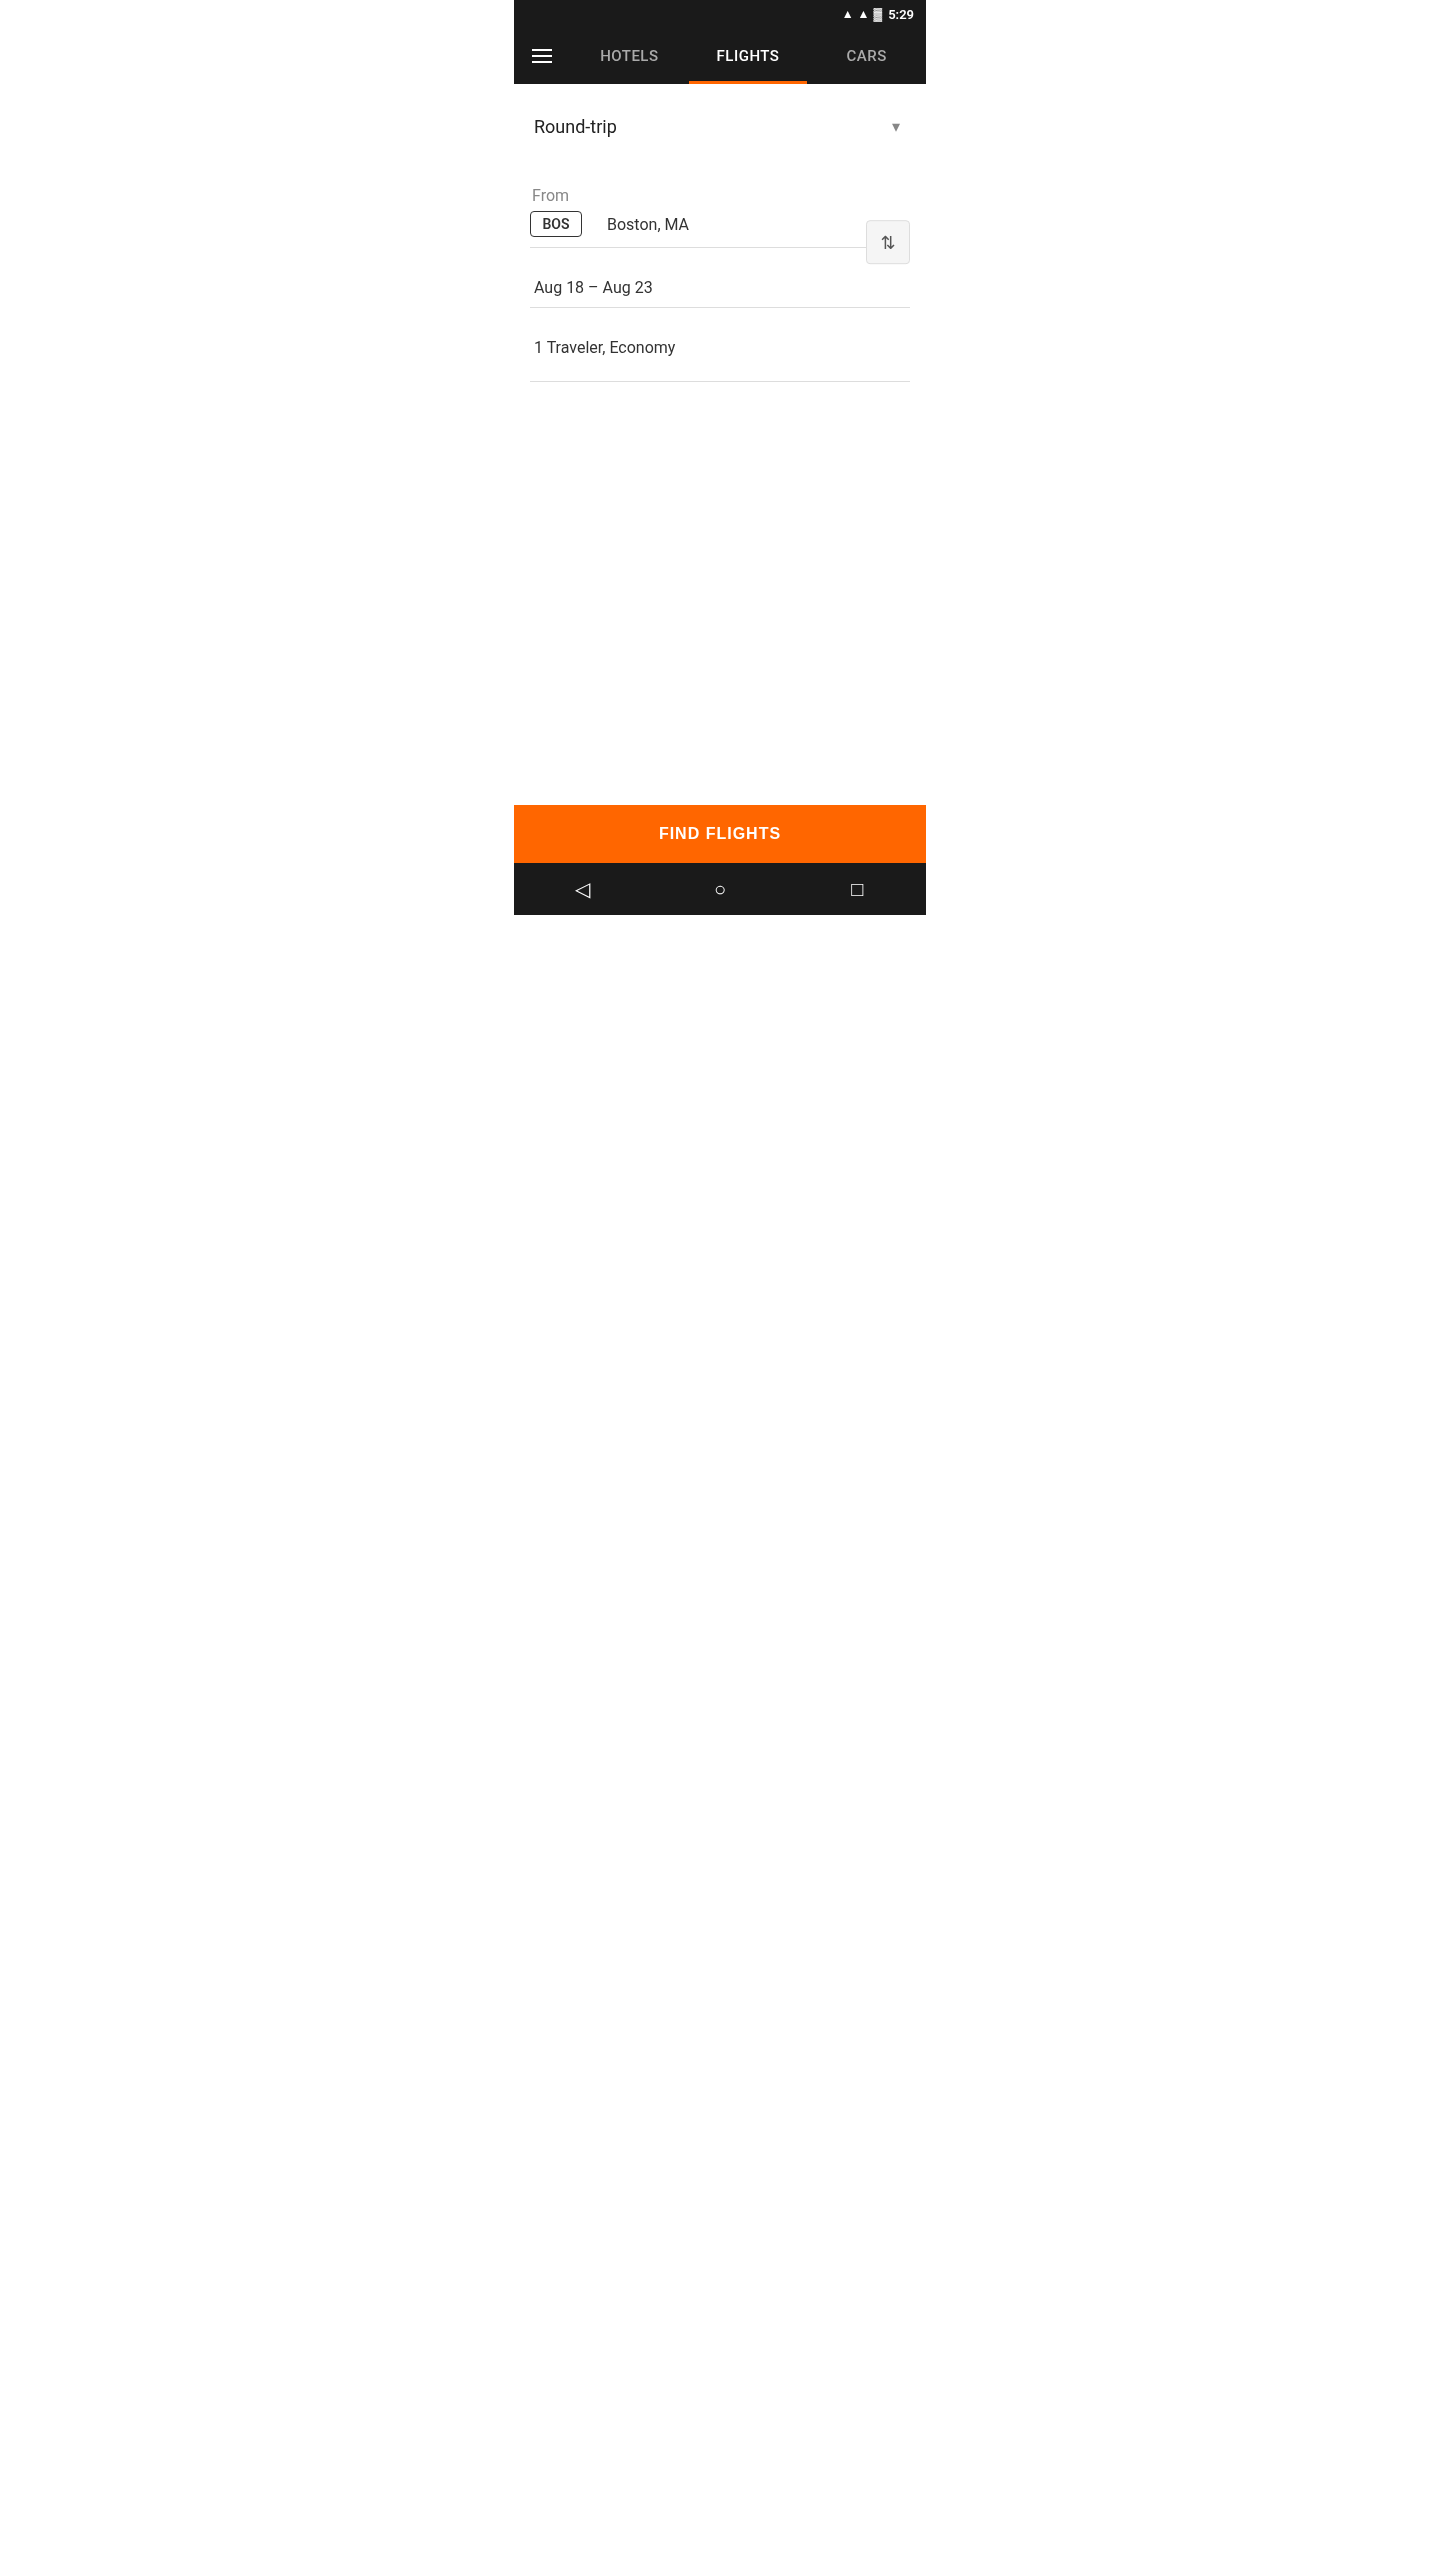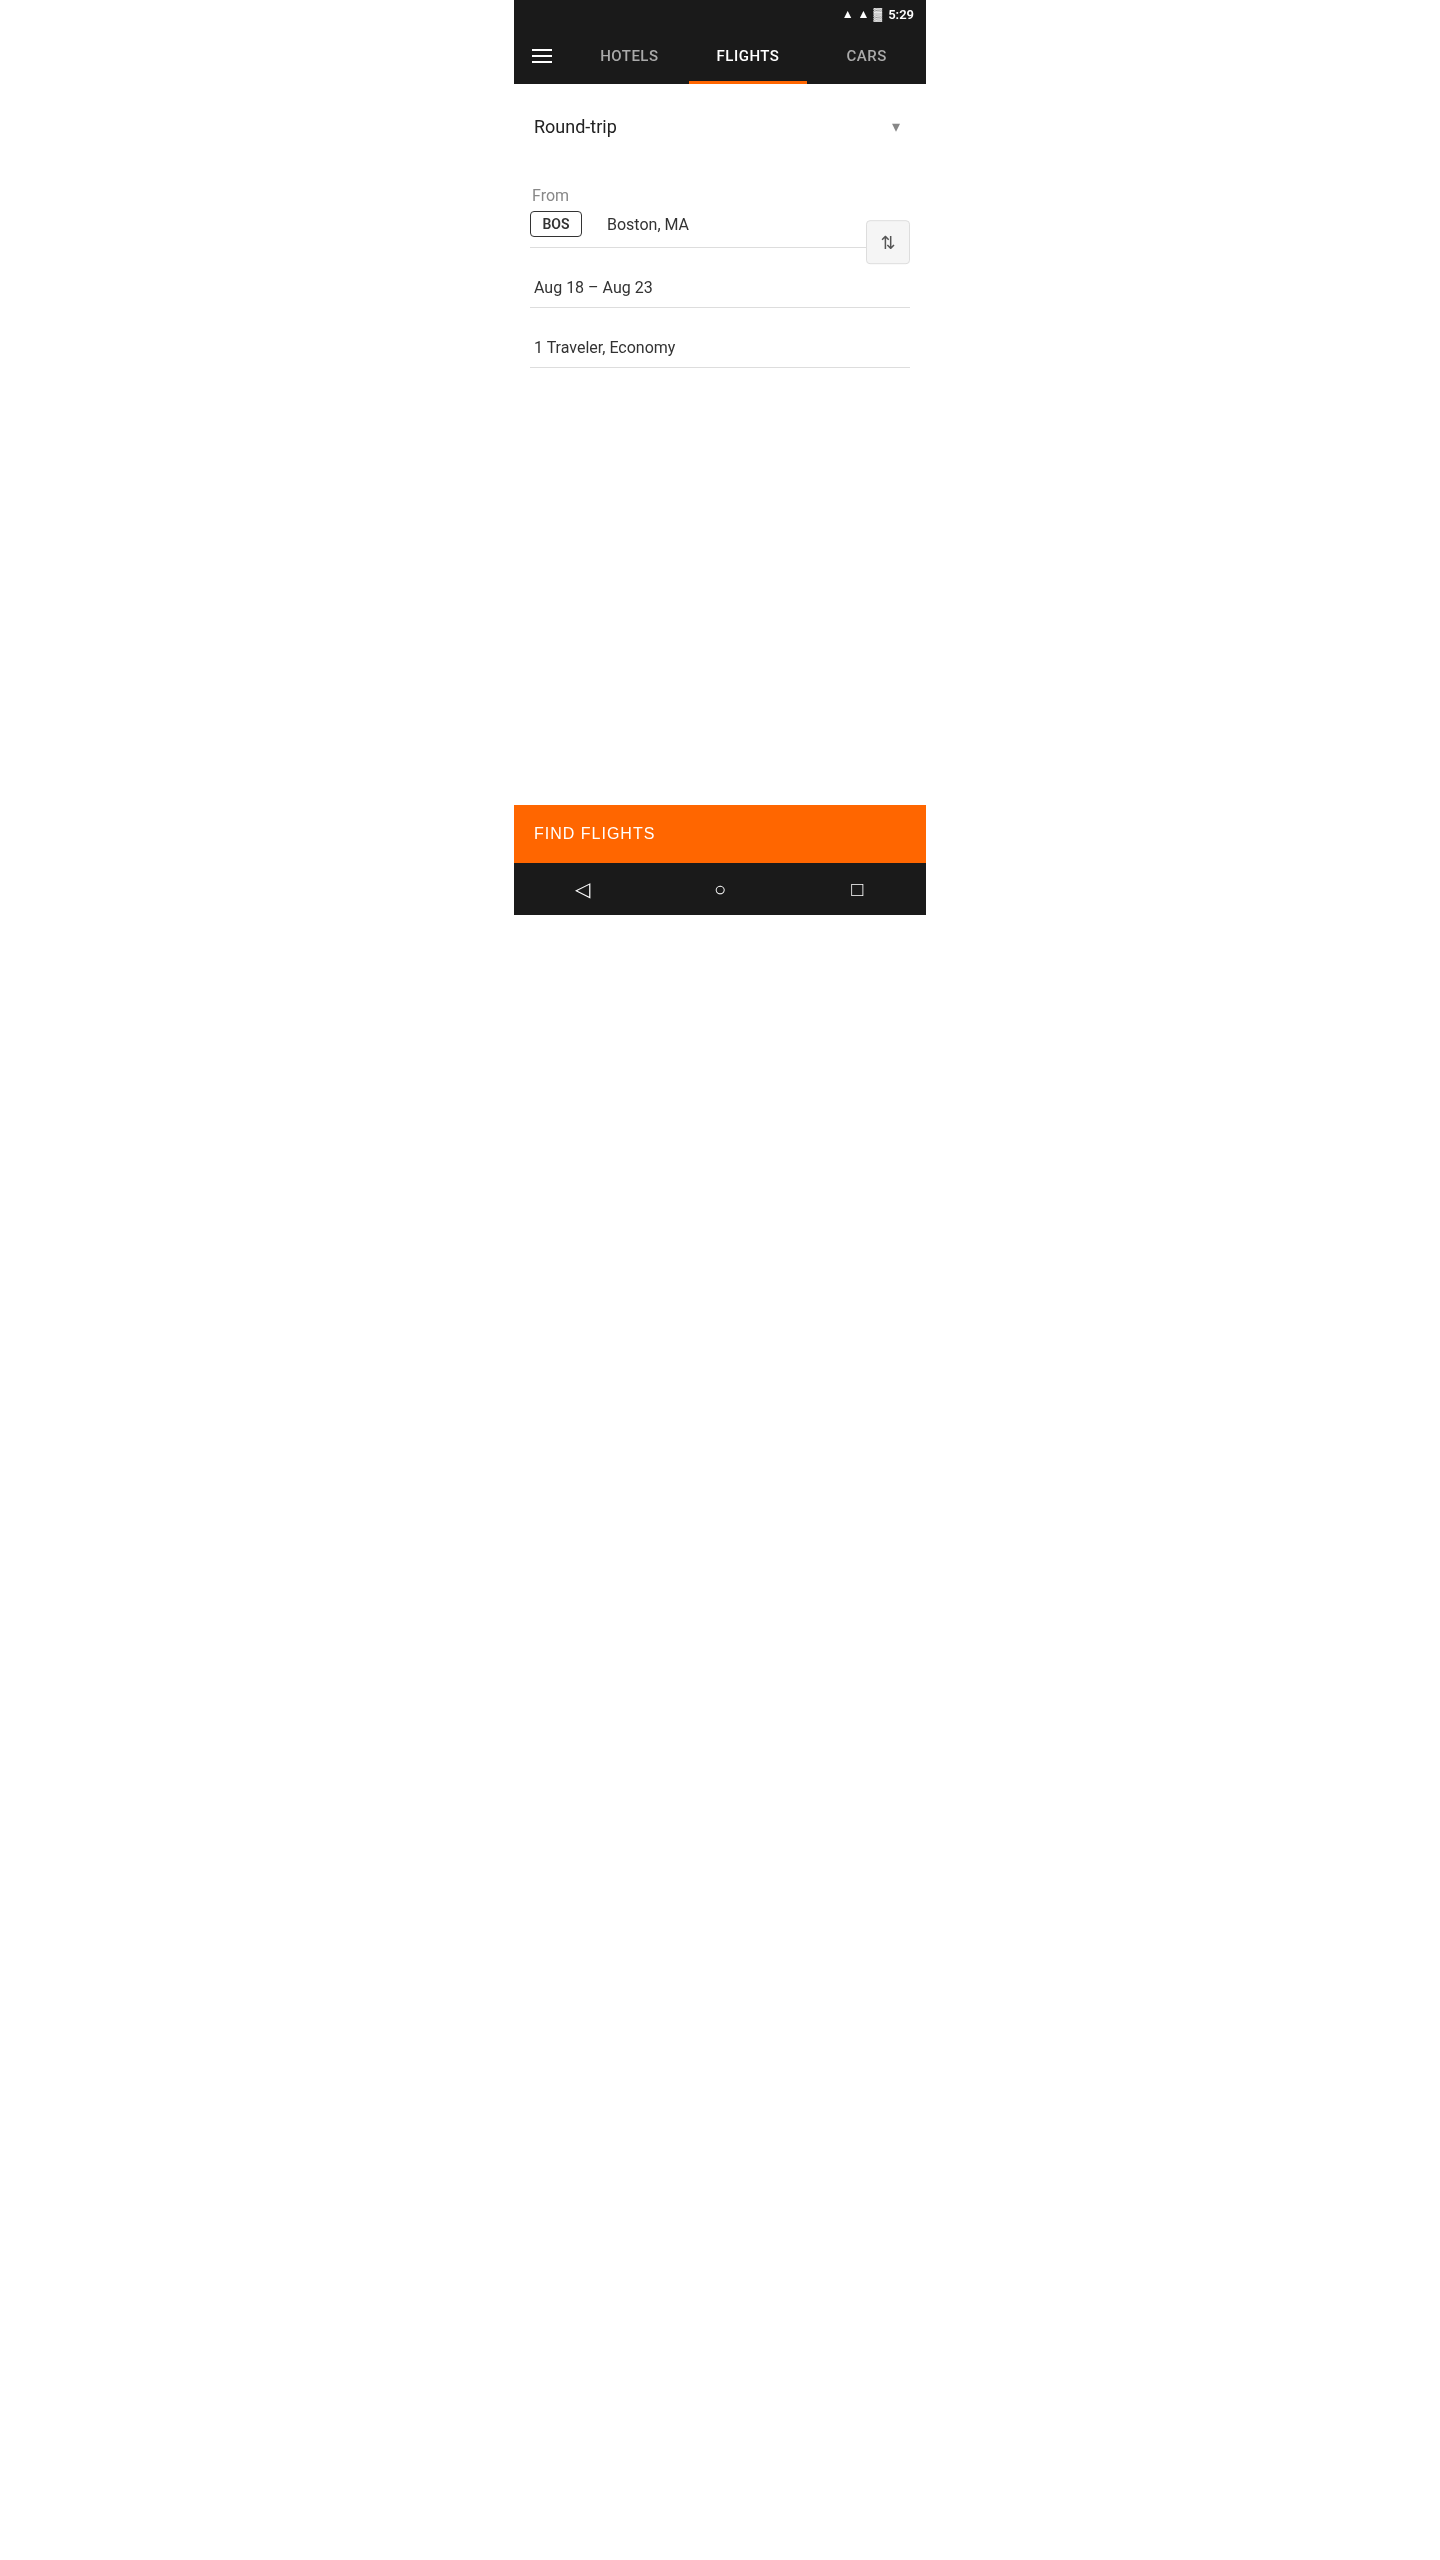--- a/index.html
+++ b/index.html
@@ -208,21 +208,21 @@
       cursor: pointer;
       margin-bottom: 16px;
     }
 
     .date-value {
       font-size: 16px;
       color: #333333;
     }
 
     .traveler-field {
-      padding: 14px 4px 10px;
+      padding: 14px 4px 24px;
       border-bottom: 1px solid #dddddd;
       cursor: pointer;
     }
 
     .traveler-value {
       font-size: 16px;
       color: #333333;
     }
 
     
@@ -232,25 +232,25 @@
     }
 
     
     .find-flights-btn {
       background: #ff6600;
       color: white;
       border: none;
       width: 100%;
       padding: 20px;
       font-size: 16px;
-      font-weight: 400;
+      font-weight: 700;
       letter-spacing: 1px;
       text-transform: uppercase;
       cursor: pointer;
-      text-align: left;
+      text-align: center;
     }
 
     
     .bottom-nav {
       background: #1a1a1a;
       height: 52px;
       display: flex;
       align-items: center;
       justify-content: space-around;
     }

